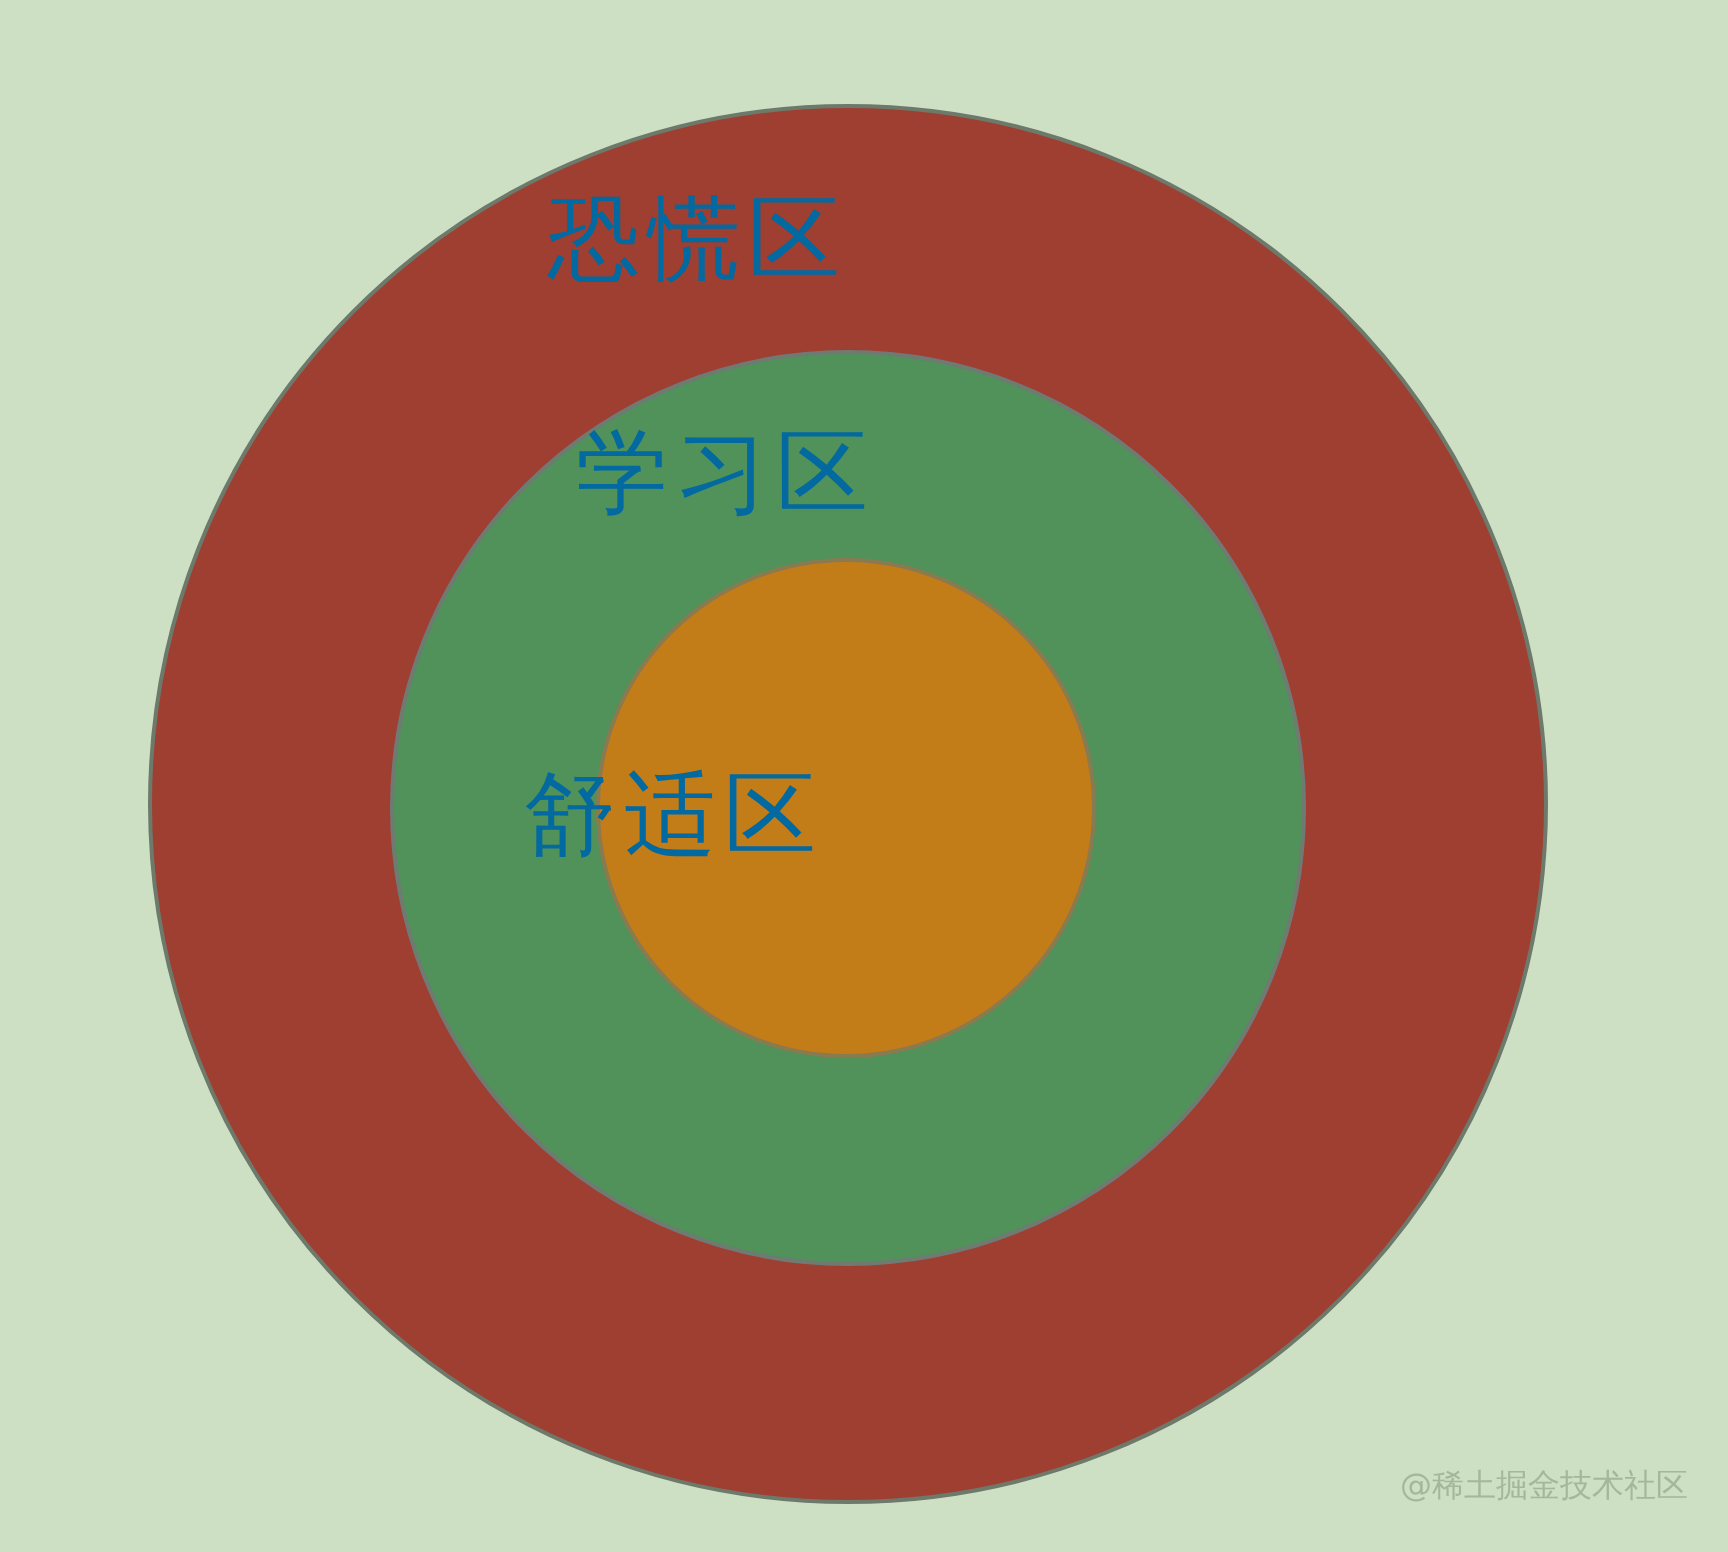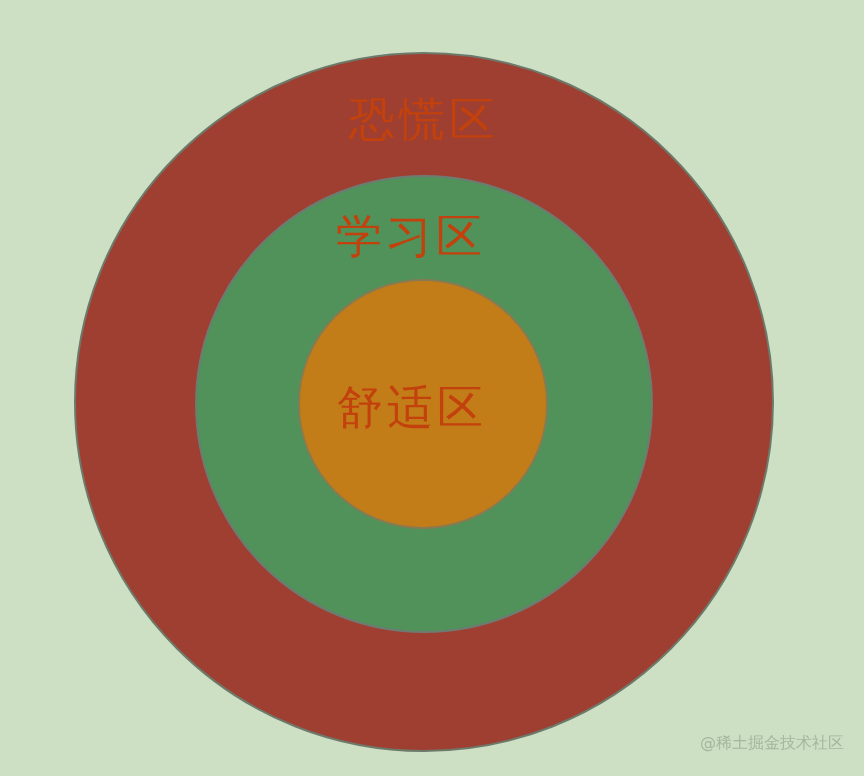--- a/index.html
+++ b/index.html
@@ -39,30 +39,30 @@
       left: 298px;
       top: 279px;
       width: 250px;
       height: 250px;
       background: #c37d18;
       border-color: #8a7a50;
     }
     .label {
       position: absolute;
       width: 300px;
-      text-align: center;
-      color: #c2410c;
+      text-align: left;
+      color: #0369a1;
       font-size: 46px;
       letter-spacing: 4px;
       font-family: "DejaVu Sans", sans-serif;
       font-weight: normal;
       line-height: 1;
     }
     #panic-label { left: 274px; top: 96px; }
-    #learning-label { left: 261px; top: 213px; }
+    #learning-label { left: 288px; top: 213px; }
     #comfort-label { left: 262px; top: 384px; }
     #watermark {
       position: absolute;
       right: 20px;
       bottom: 22px;
       color: #a4b79d;
       font-size: 16px;
       font-family: "DejaVu Sans", sans-serif;
       text-align: center;
     }

